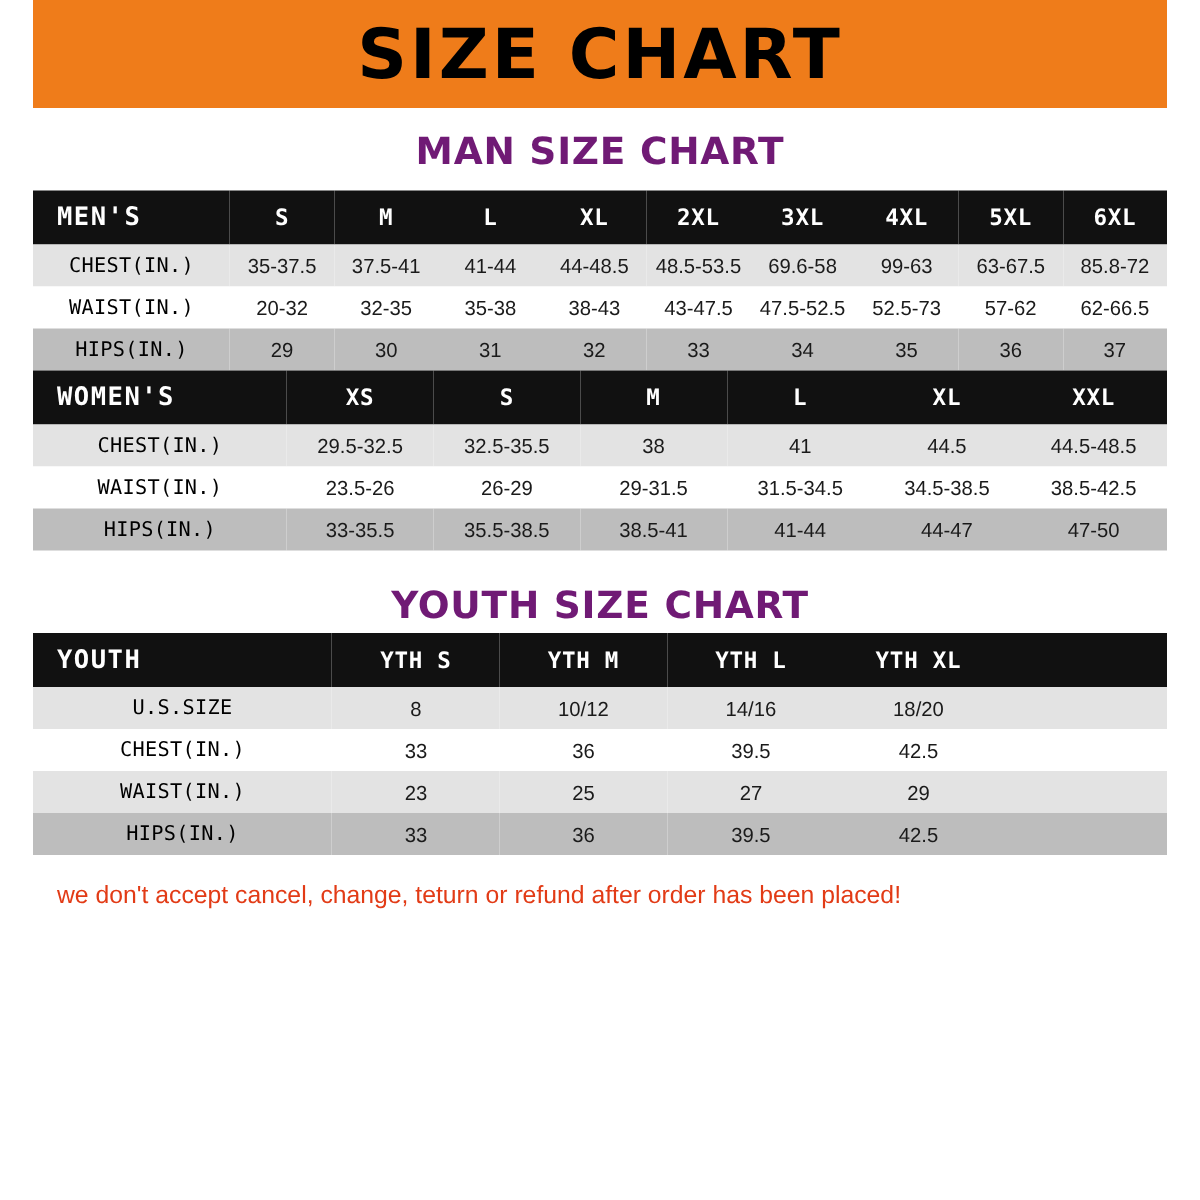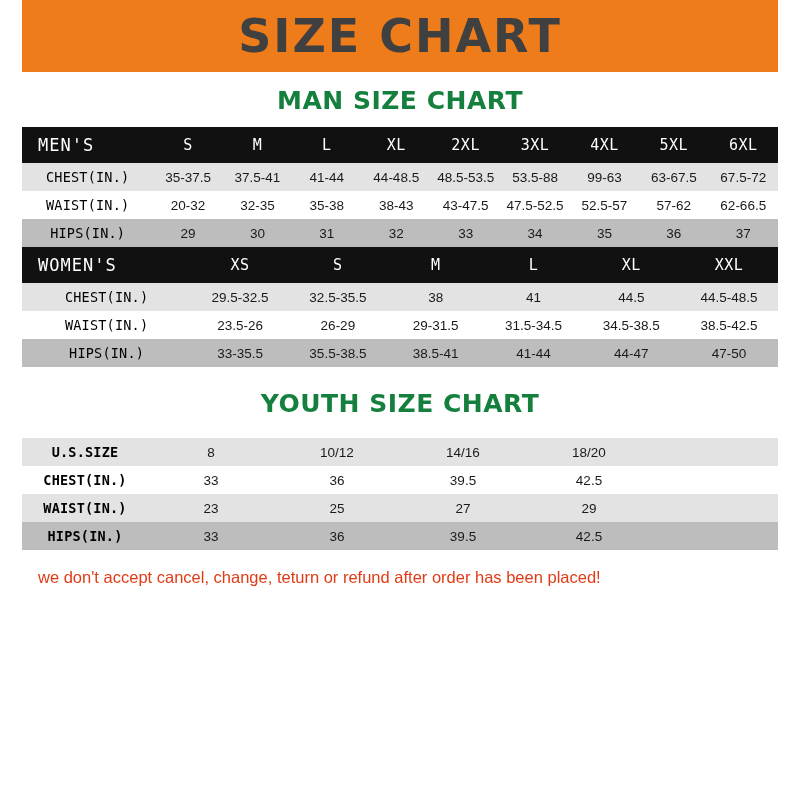--- a/index.html
+++ b/index.html
@@ -39,54 +39,54 @@
     position: absolute;
     right: 0; top: 0;
     width: 22px; height: 72px;
     background: #ffffff;
   }
   .header-title {
     font-family: "DejaVu Sans", sans-serif;
     font-weight: bold;
     font-size: 46px;
     letter-spacing: 2px;
-    color: #404040;
+    color: #000000;
     line-height: 1;
     text-align: center;
     position: relative;
     z-index: 2;
   }
   .content {
     padding: 0 22px;
     box-sizing: border-box;
   }
   .section-title {
     text-align: center;
     font-family: "DejaVu Sans", sans-serif;
     font-weight: bold;
     font-size: 25px;
     letter-spacing: 0.5px;
-    color: #15803d;
+    color: #701a75;
   }
   .title-man { margin: 14px 0 12px 0; }
   .title-women { margin: 22px 0 12px 0; }
-  .title-youth { margin: 22px 0 20px 0; }
+  .title-youth { margin: 22px 0 4px 0; }
 
   table.sizetable {
     width: 100%;
     border-collapse: collapse;
     table-layout: fixed;
   }
   table.sizetable tr.header-row {
     background: #111111;
     color: #ffffff;
   }
   table.sizetable tr.header-row th {
     font-family: "DejaVu Sans Mono", monospace;
-    font-weight: normal;
+    font-weight: bold;
     color: #ffffff;
     padding: 8px 2px;
     text-align: center;
     font-size: 15px;
     letter-spacing: 0.5px;
   }
   table.sizetable tr.header-row th.rowlabel {
     text-align: left;
     padding-left: 16px;
     font-size: 17px;
@@ -116,21 +116,21 @@
   .men tr.header-row th { font-size: 14px; }
   .men tr.header-row th.rowlabel { font-size: 16px; }
 
   .women td { font-size: 14px; }
   .women td.rowlabel { font-size: 14px; }
   .women tr.header-row th { font-size: 16px; }
   .women tr.header-row th.rowlabel { font-size: 17px; }
   .women td { padding: 9px 2px; }
 
   .youth td { font-size: 14px; }
-  .youth td.rowlabel { font-size: 14px; font-weight: bold; }
+  .youth td.rowlabel { font-size: 14px; }
   .youth tr.header-row th { font-size: 16px; }
   .youth tr.header-row th.rowlabel { font-size: 17px; }
   .youth td { padding: 10px 2px; }
 
   .note {
     margin: 16px 16px 0 16px;
     color: #e23b16;
     font-size: 16.5px;
     line-height: 1.45;
     font-family: "Liberation Sans", sans-serif;
@@ -165,34 +165,34 @@
         <th>5XL</th>
         <th>6XL</th>
       </tr>
       <tr class="band-light">
         <td class="rowlabel">CHEST(IN.)</td>
         <td>35-37.5</td>
         <td>37.5-41</td>
         <td>41-44</td>
         <td>44-48.5</td>
         <td>48.5-53.5</td>
-        <td>53.5-88</td>
+        <td>69.6-58</td>
         <td>99-63</td>
         <td>63-67.5</td>
-        <td>67.5-72</td>
+        <td>85.8-72</td>
       </tr>
       <tr class="band-white">
         <td class="rowlabel">WAIST(IN.)</td>
         <td>20-32</td>
         <td>32-35</td>
         <td>35-38</td>
         <td>38-43</td>
         <td>43-47.5</td>
         <td>47.5-52.5</td>
-        <td>52.5-57</td>
+        <td>52.5-73</td>
         <td>57-62</td>
         <td>62-66.5</td>
       </tr>
       <tr class="band-grey">
         <td class="rowlabel">HIPS(IN.)</td>
         <td>29</td>
         <td>30</td>
         <td>31</td>
         <td>32</td>
         <td>33</td>
@@ -241,20 +241,28 @@
         <td>41-44</td>
         <td>44-47</td>
         <td>47-50</td>
       </tr>
     </tbody>
       </table>
 
     <div class="section-title title-youth">YOUTH SIZE CHART</div>
     <table class="sizetable youth">
       <tbody>
+          <tr class="header-row">
+        <th class="rowlabel" style="width:24%">YOUTH</th>
+        <th>YTH S</th>
+        <th>YTH M</th>
+        <th>YTH L</th>
+        <th>YTH XL</th>
+        <th style="width:14%"></th>
+      </tr>
       <tr class="band-light">
         <td class="rowlabel">U.S.SIZE</td>
         <td>8</td>
         <td>10/12</td>
         <td>14/16</td>
         <td>18/20</td>
         <td></td>
       </tr>
       <tr class="band-white">
         <td class="rowlabel">CHEST(IN.)</td>

